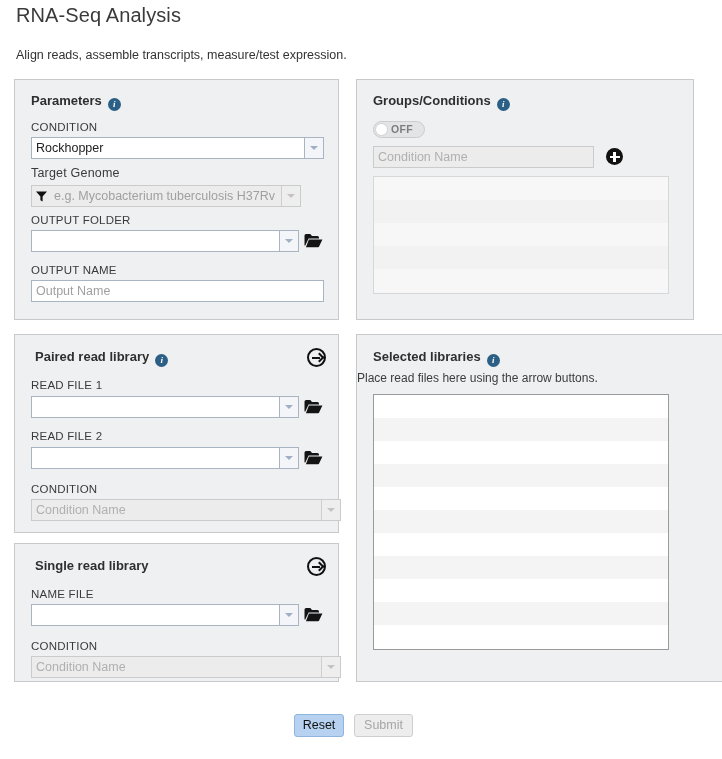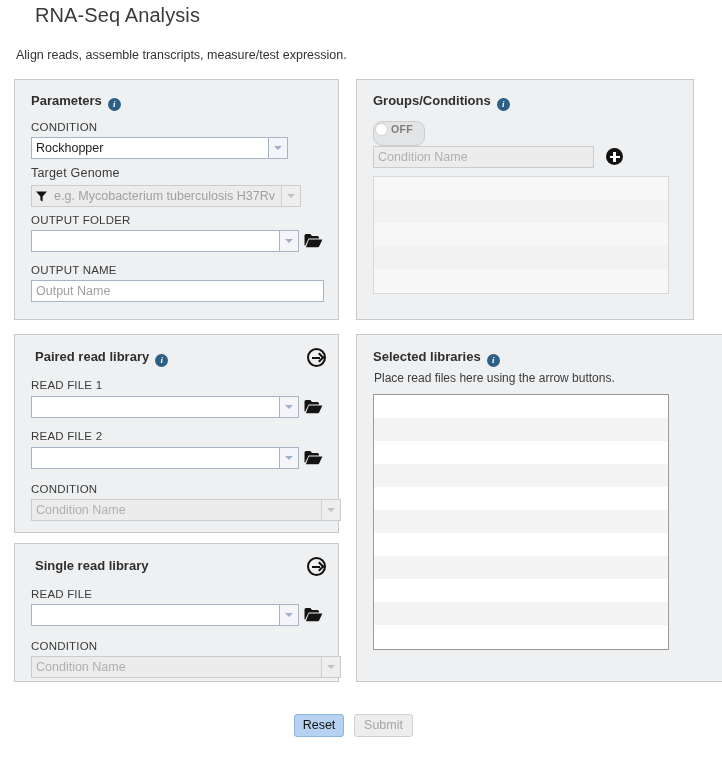--- a/index.html
+++ b/index.html
@@ -24,21 +24,20 @@
 
   
   .page-title {
     position: absolute;
     left: 16px;
     top: 4px;
     font-size: 20px;
     font-weight: 400;
     color: #3a3a3a;
     letter-spacing: 0.1px;
-    margin-left: 19px;
   }
   .page-subtitle {
     position: absolute;
     left: 16px;
     top: 48px;
     font-size: 12.5px;
     color: #333333;
   }
 
   
@@ -204,21 +203,21 @@
     width: 18px;
     display: flex;
     align-items: center;
     justify-content: center;
   }
 
   
   .toggle {
     position: absolute;
     width: 52px;
-    height: 25px;
+    height: 17px;
     border-radius: 9px;
     background: #e3e4e6;
     border: 1px solid #cbcccd;
     box-sizing: border-box;
   }
   .toggle .knob {
     position: absolute;
     left: 1px;
     top: 1px;
     width: 13px;
@@ -286,21 +285,21 @@
   <div class="page-title">RNA-Seq Analysis</div>
   <div class="page-subtitle">Align reads, assemble transcripts, measure/test expression.</div>
 
   <div class="panel" style="left:14px; top:79px; width:325px; height:241px;">
     <div class="panel-inner">
       <div class="panel-title" style="left:16px; top:13px;">
         <span>Parameters</span><span class="info-icon">i</span>
       </div>
 
       <div class="field-label" style="left:16px; top:41px;">CONDITION</div>
-      <div class="input-wrap" style="left:16px; top:57px; width:257px;">
+      <div class="input-wrap" style="left:16px; top:57px; width:293px;">
         <div class="input-text">Rockhopper</div>
         <div class="caret-btn"></div>
       </div>
 
       <div class="field-label mixed" style="left:16px; top:86px;">Target Genome</div>
       <div class="input-wrap disabled" style="left:16px; top:105px; width:270px;">
         <div class="funnel">
           <svg width="13" height="13" viewBox="0 0 13 13" aria-hidden="true">
             <path d="M1 1.5 L12 1.5 L7.6 6.4 L7.6 11.6 L5.4 10.2 L5.4 6.4 Z" fill="#111111"></path>
           </svg>
@@ -391,21 +390,21 @@
         <div class="caret-btn disabled"></div>
       </div>
     </div>
   </div>
 
   <div class="panel" style="left:14px; top:543px; width:325px; height:139px;">
     <div class="panel-inner">
       <div class="panel-title" style="left:20px; top:14px;">Single read library</div>
       <div class="arrow-icon" style="left:292px; top:13px;"></div>
 
-      <div class="field-label" style="left:16px; top:44px;">READ FILE</div>
+      <div class="field-label" style="left:16px; top:44px;">NAME FILE</div>
       <div class="input-wrap" style="left:16px; top:60px; width:268px;">
         <div class="input-text"></div>
         <div class="caret-btn"></div>
       </div>
       <div class="folder-icon" style="left:289px; top:63px;">
         <svg width="19" height="15" viewBox="0 0 19 15" aria-hidden="true">
           <path d="M0.5 2.5 A1.6 1.6 0 0 1 2.1 1 H6.3 L8 2.9 H13.4 A1.6 1.6 0 0 1 15 4.5 V5.4 H4.6 L1.3 12.6 H0.5 Z" fill="#141414"></path>
           <path d="M4.9 6.4 H18.4 L15.1 13.6 A1.2 1.2 0 0 1 14 14.3 H1.9 Z" fill="#141414"></path>
         </svg>
       </div>
@@ -416,21 +415,21 @@
         <div class="caret-btn disabled"></div>
       </div>
     </div>
   </div>
 
   <div class="panel" style="left:356px; top:334px; width:400px; height:348px;">
     <div class="panel-inner">
       <div class="panel-title" style="left:16px; top:14px;">
         <span>Selected libraries</span><span class="info-icon">i</span>
       </div>
-      <div class="panel-subtitle" style="left:17px; top:36px;">Place read files here using the arrow buttons.</div>
+      <div class="panel-subtitle" style="left:0; top:36px;">Place read files here using the arrow buttons.</div>
 
       <div class="listbox" style="left:16px; top:59px; width:296px; height:256px;">
         <div class="row"></div>
         <div class="row alt"></div>
         <div class="row"></div>
         <div class="row alt"></div>
         <div class="row"></div>
         <div class="row alt"></div>
         <div class="row"></div>
         <div class="row alt"></div>

